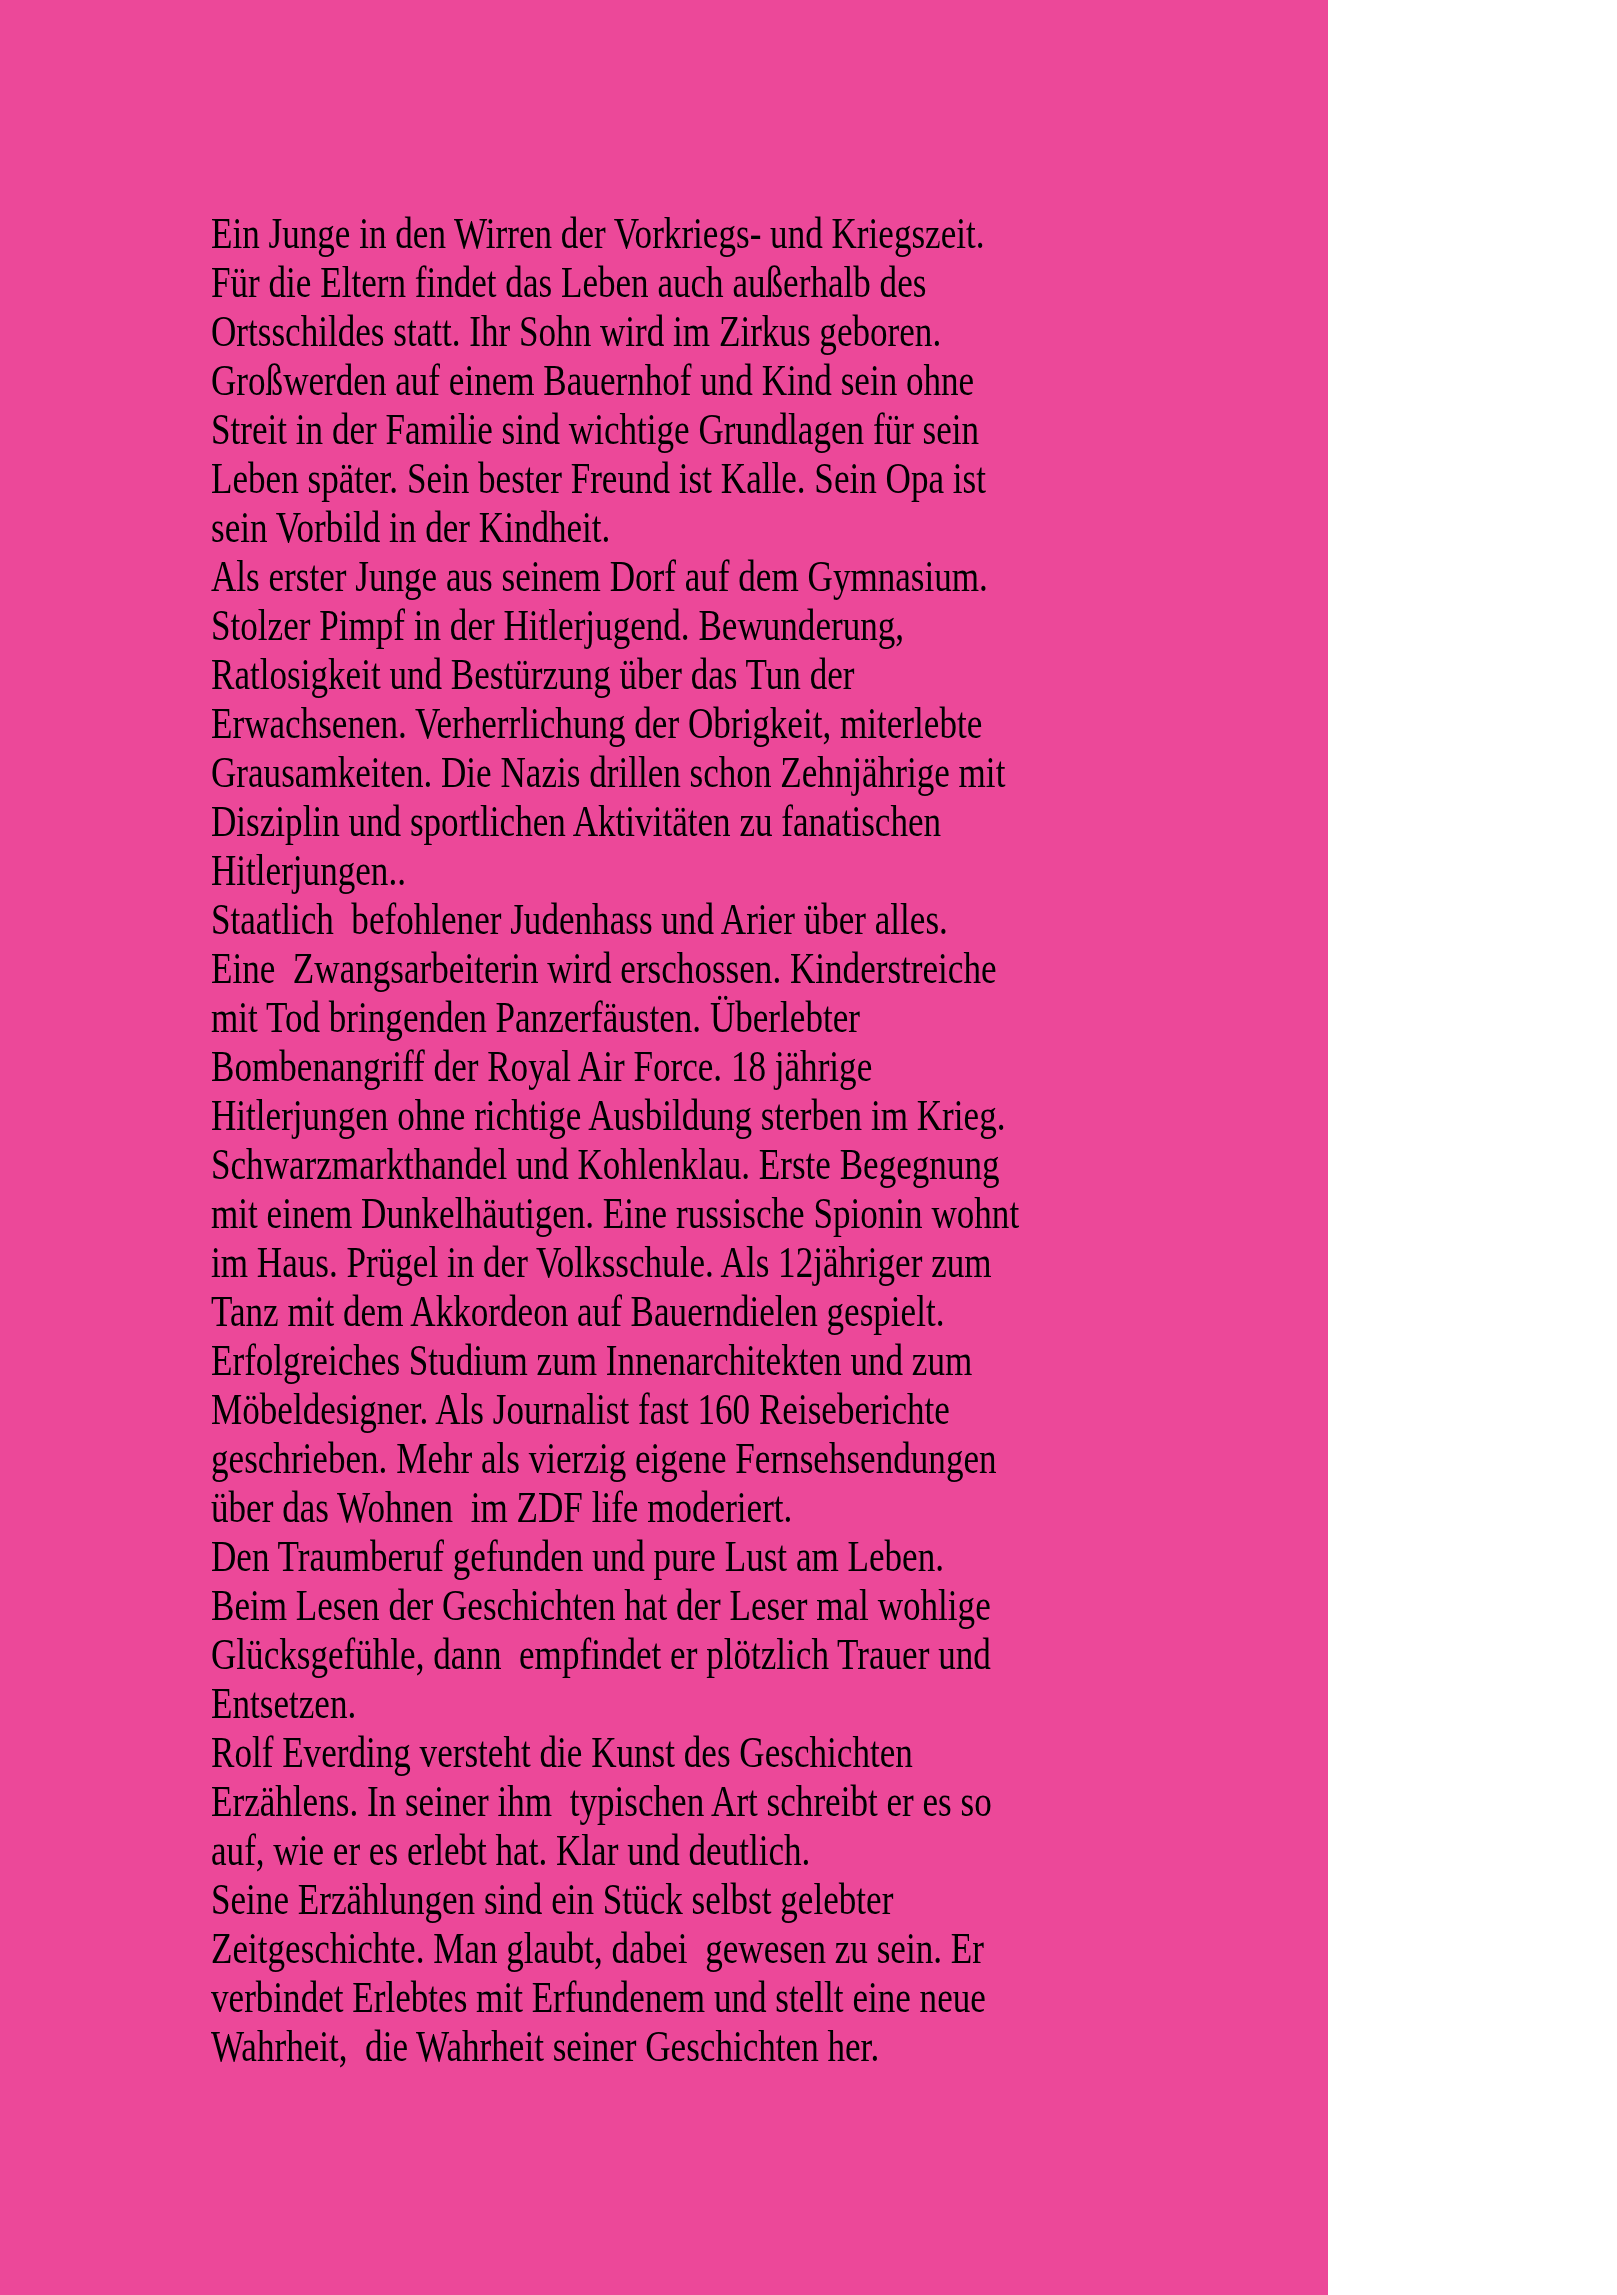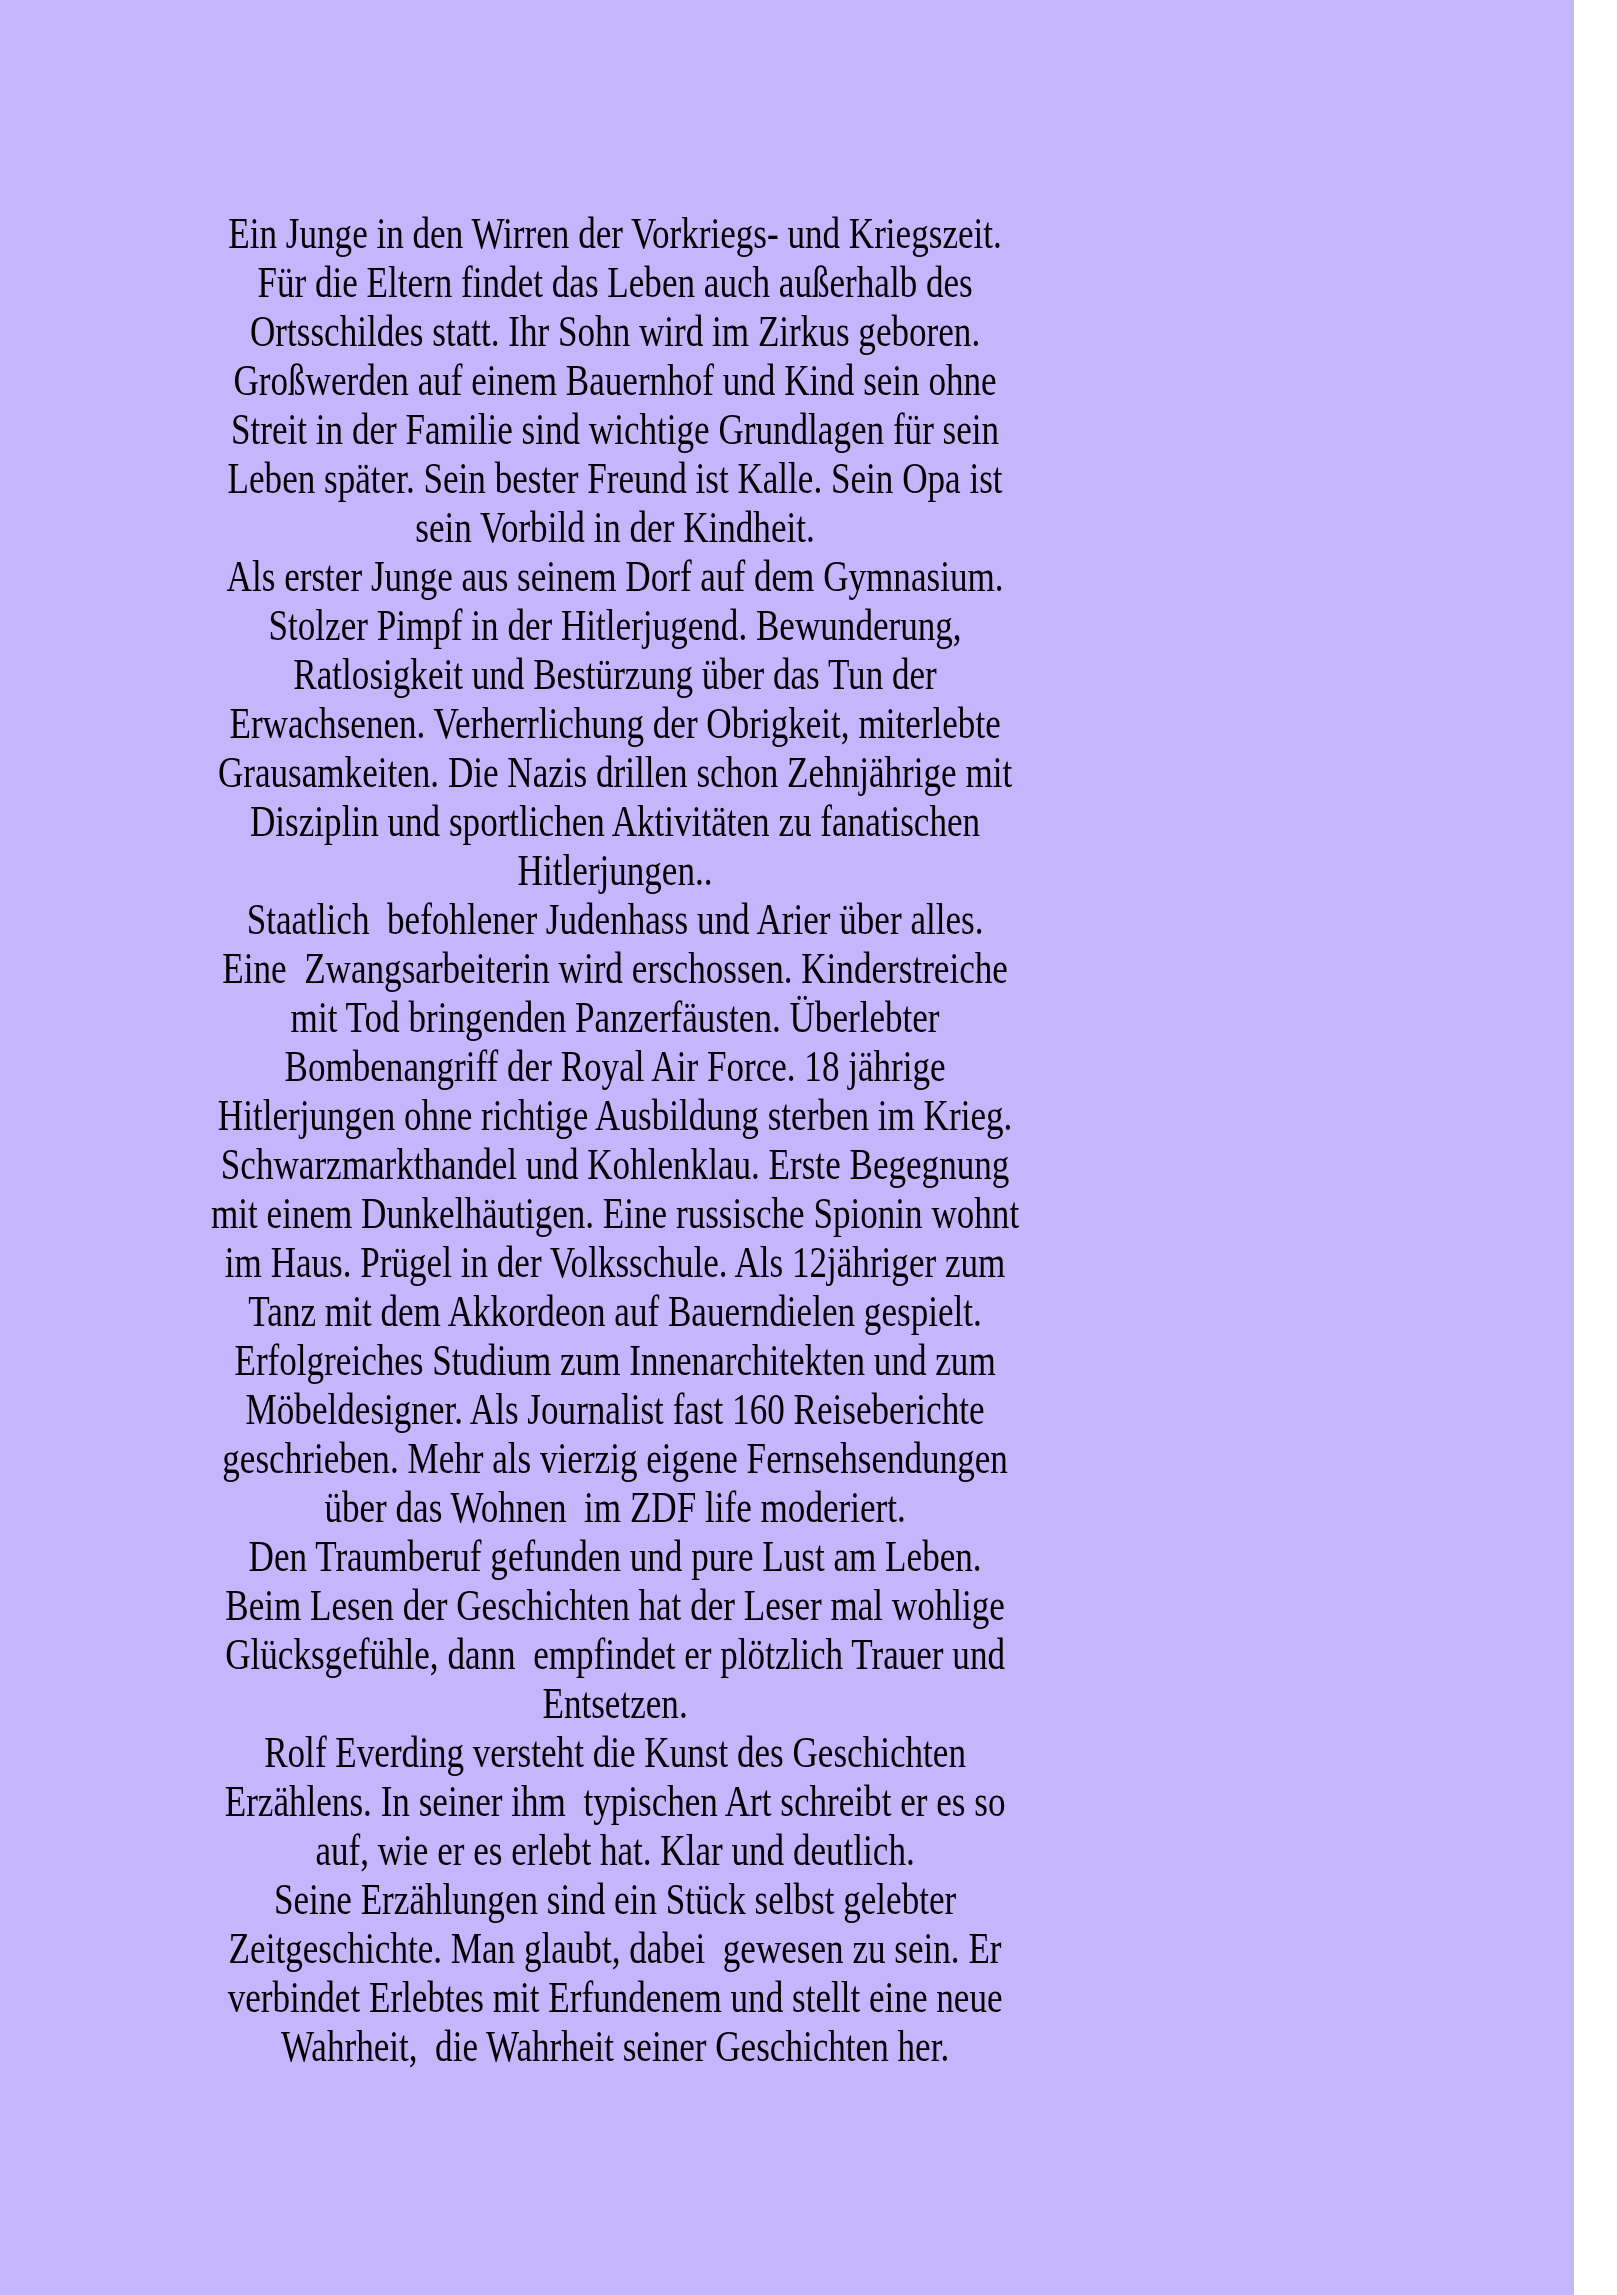--- a/index.html
+++ b/index.html
@@ -7,24 +7,23 @@
     padding: 0;
   }
   body {
     width: 1618px;
     height: 2295px;
     background: #ffffff;
     overflow: hidden;
   }
   .page {
     position: relative;
-    width: 1574px;
+    width: 1328px;
     height: 2295px;
-    background: #c4b5fd;
-    text-align: center;
+    background: #ec4899;
   }
   .text-block {
     position: absolute;
     left: 211px;
     top: 209px;
     transform: scaleX(0.78);
     transform-origin: 0 0;
     font-family: "Liberation Serif", "DejaVu Serif", serif;
     font-size: 45px;
     line-height: 49px;

